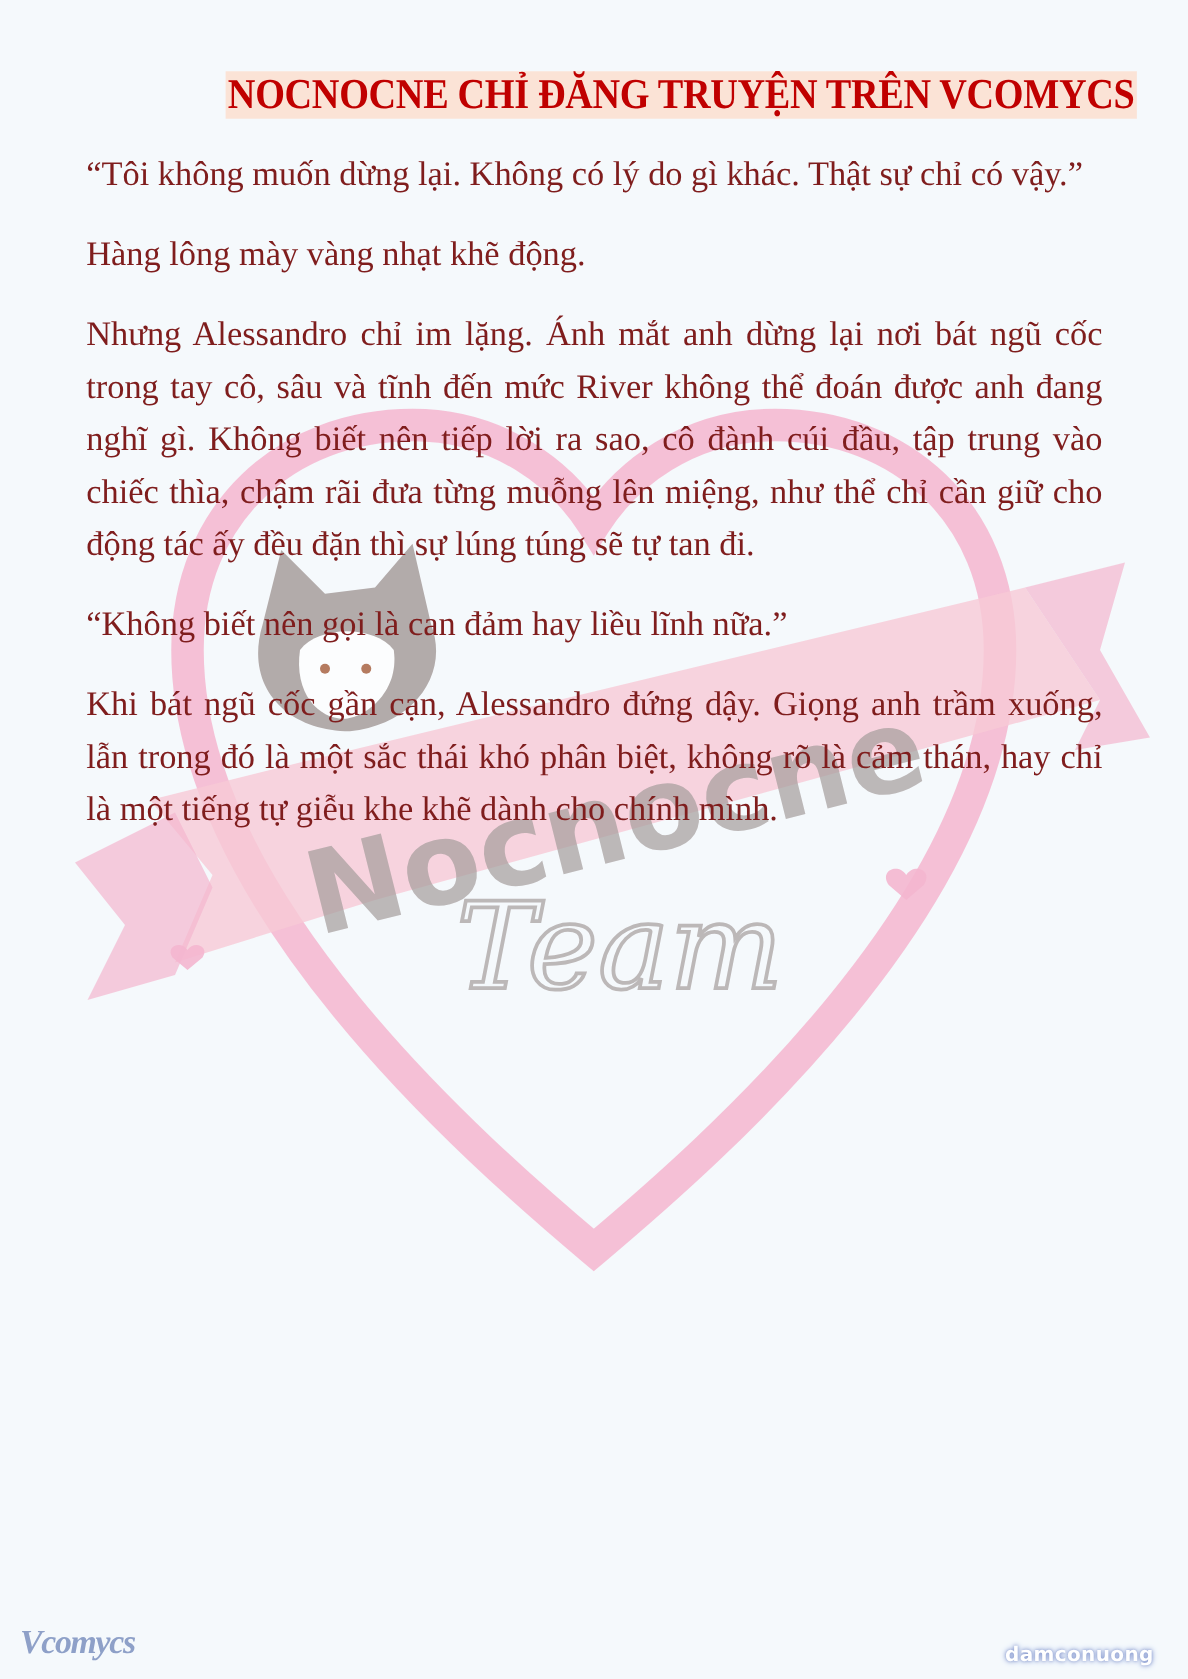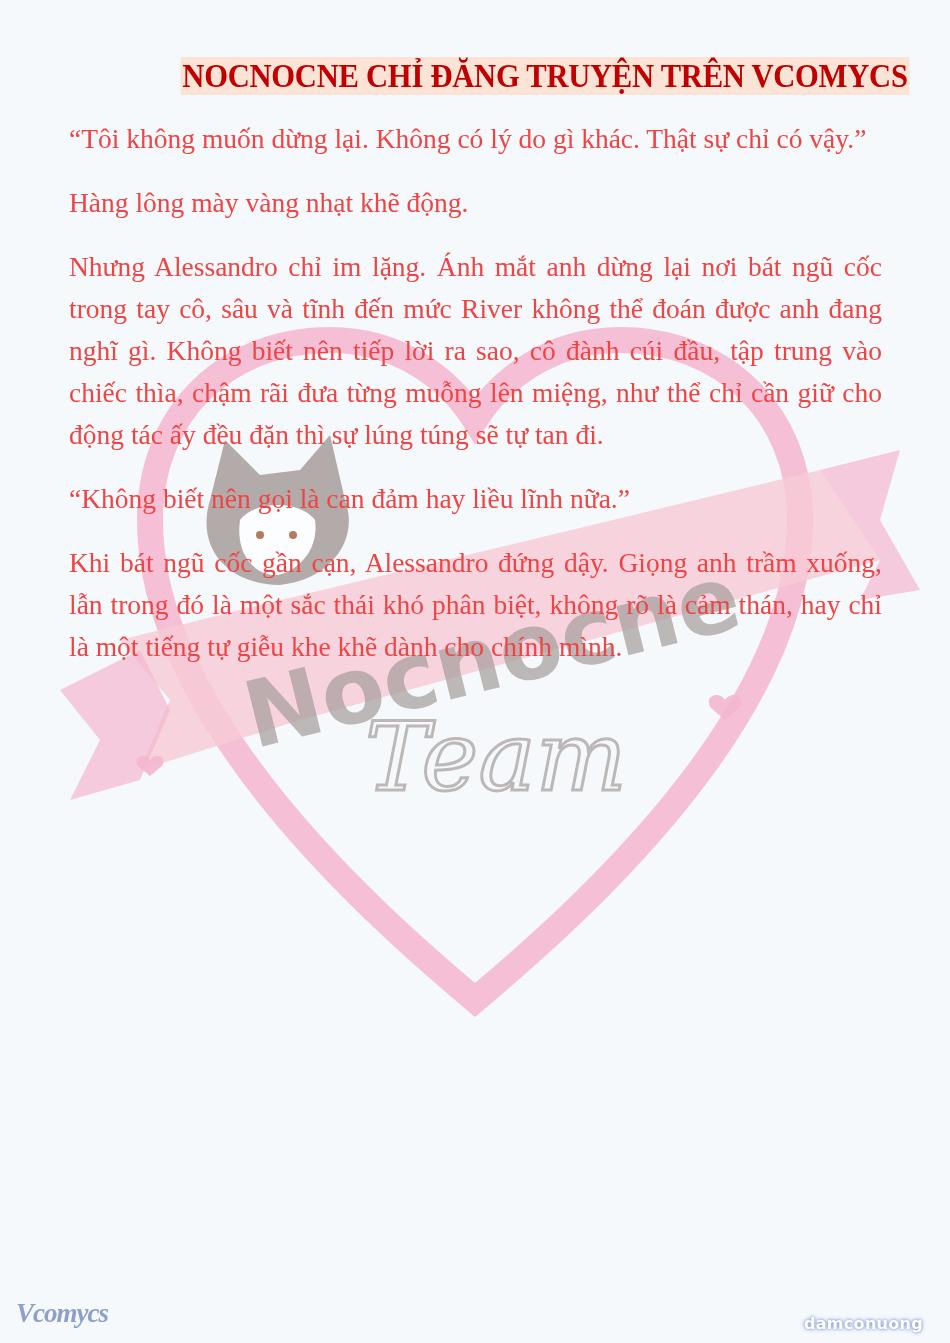--- a/index.html
+++ b/index.html
@@ -43,21 +43,21 @@
     padding: 0 2px;
     letter-spacing: -0.3px;
     transform: scaleX(0.9);
     transform-origin: center;
   }
   .content {
     position: absolute;
     left: 69px;
     top: 118px;
     width: 813px;
-    color: #ef4444;
+    color: #7f1d1d;
     font-size: 27.5px;
     line-height: 42px;
   }
   .content p {
     margin: 0 0 22px 0;
     text-align: justify;
   }
   .content p.italic {
     font-style: italic;
     font-weight: bold;

